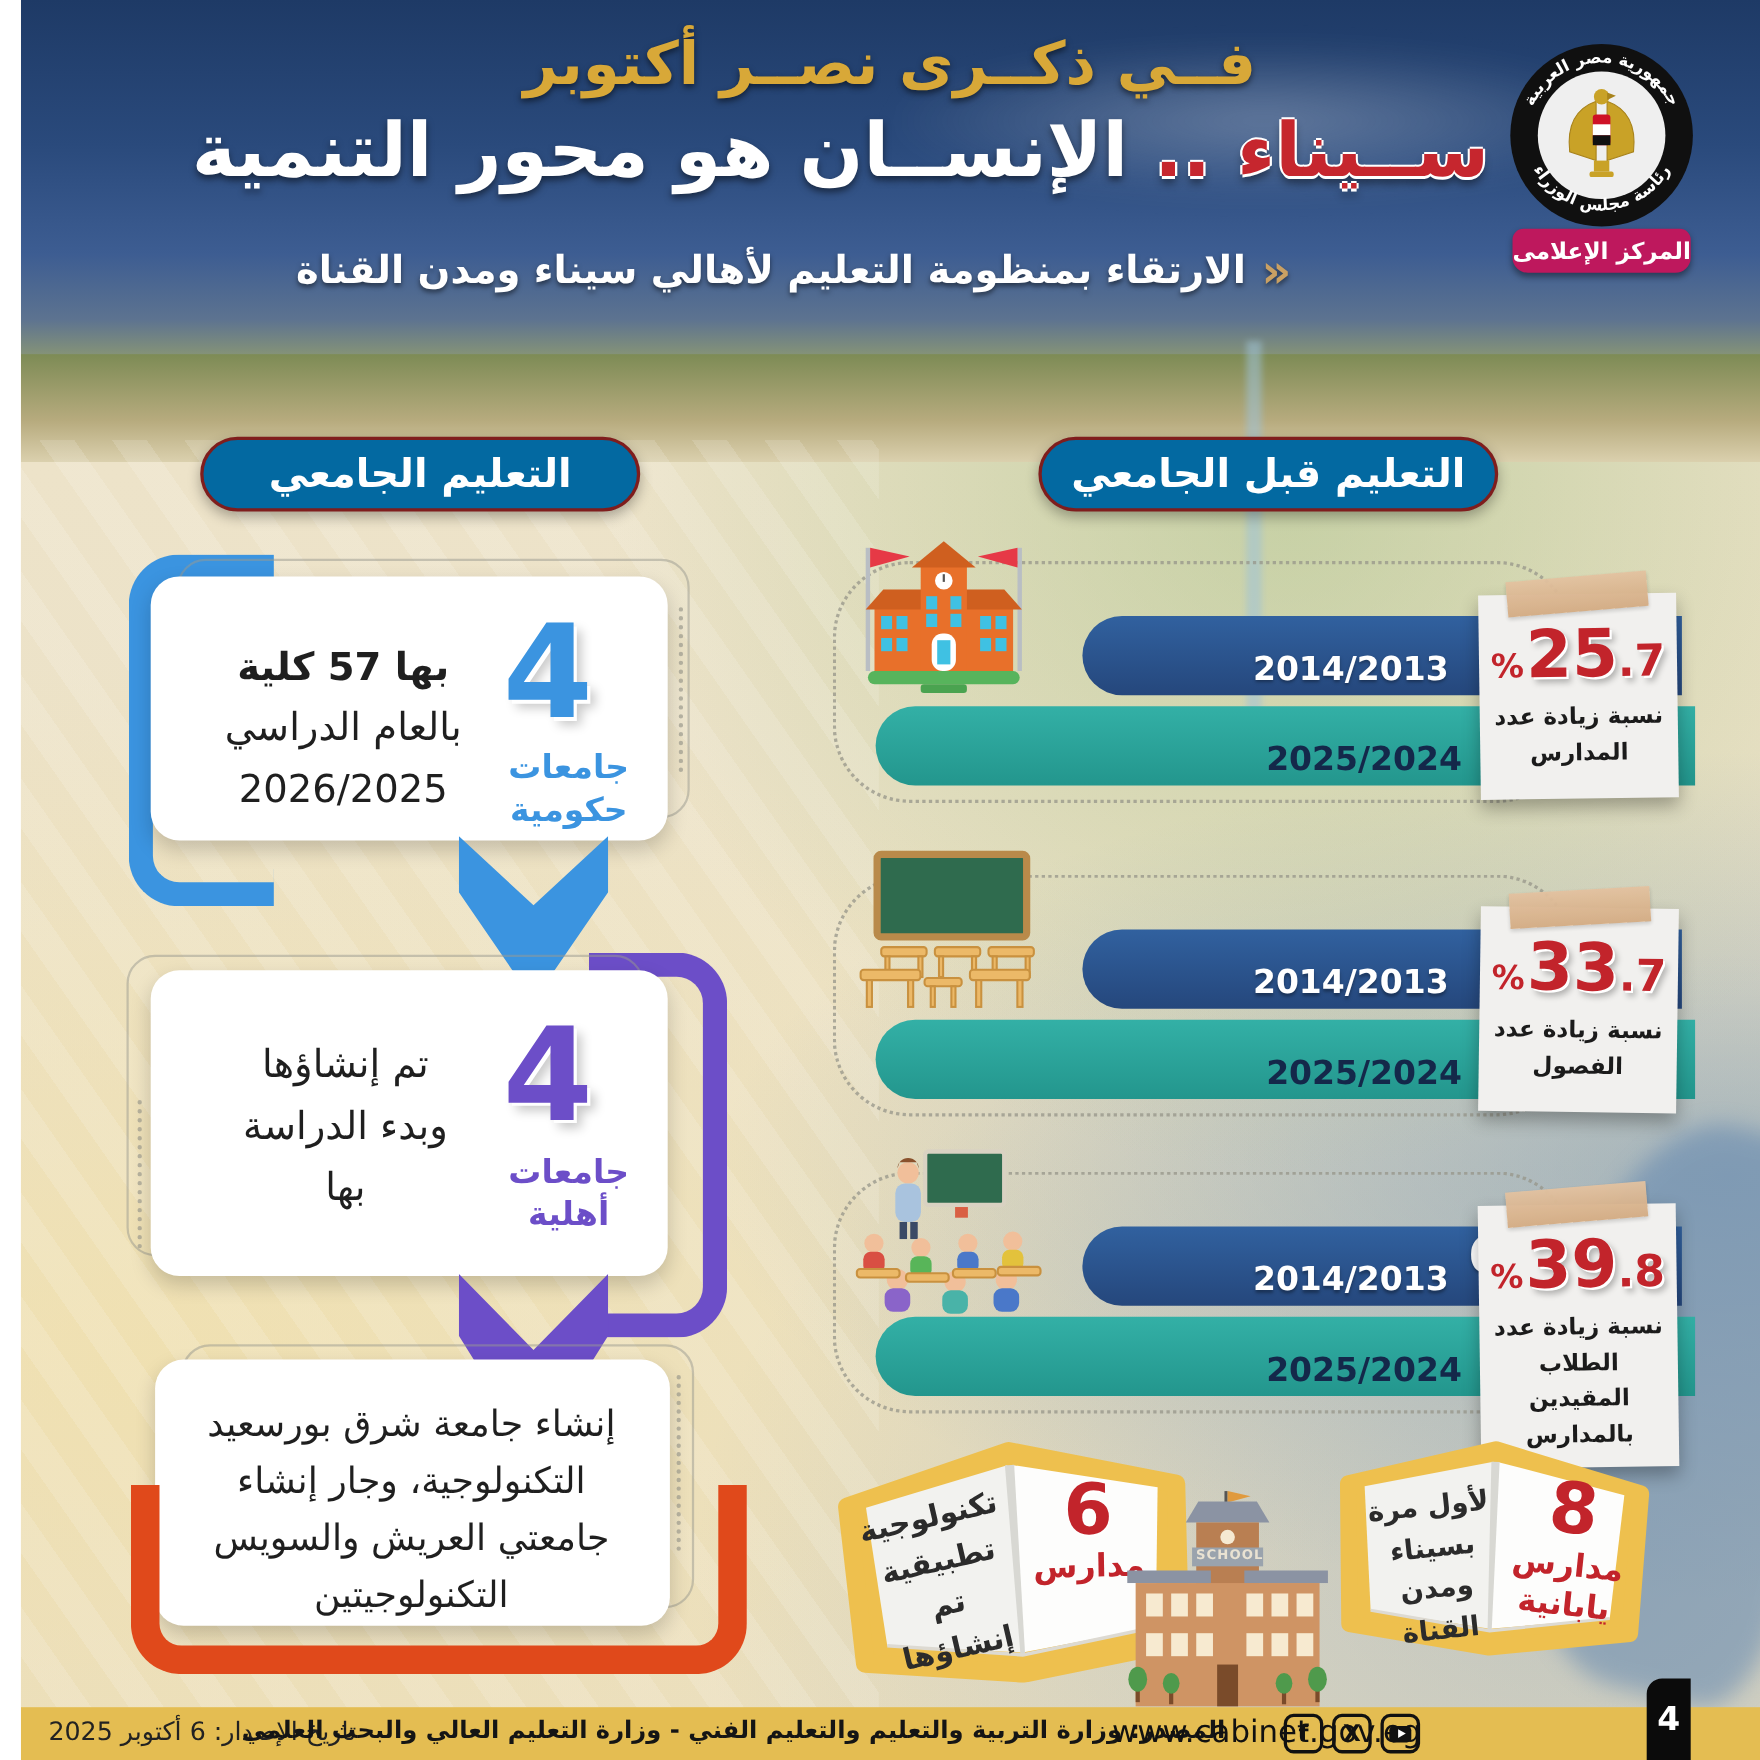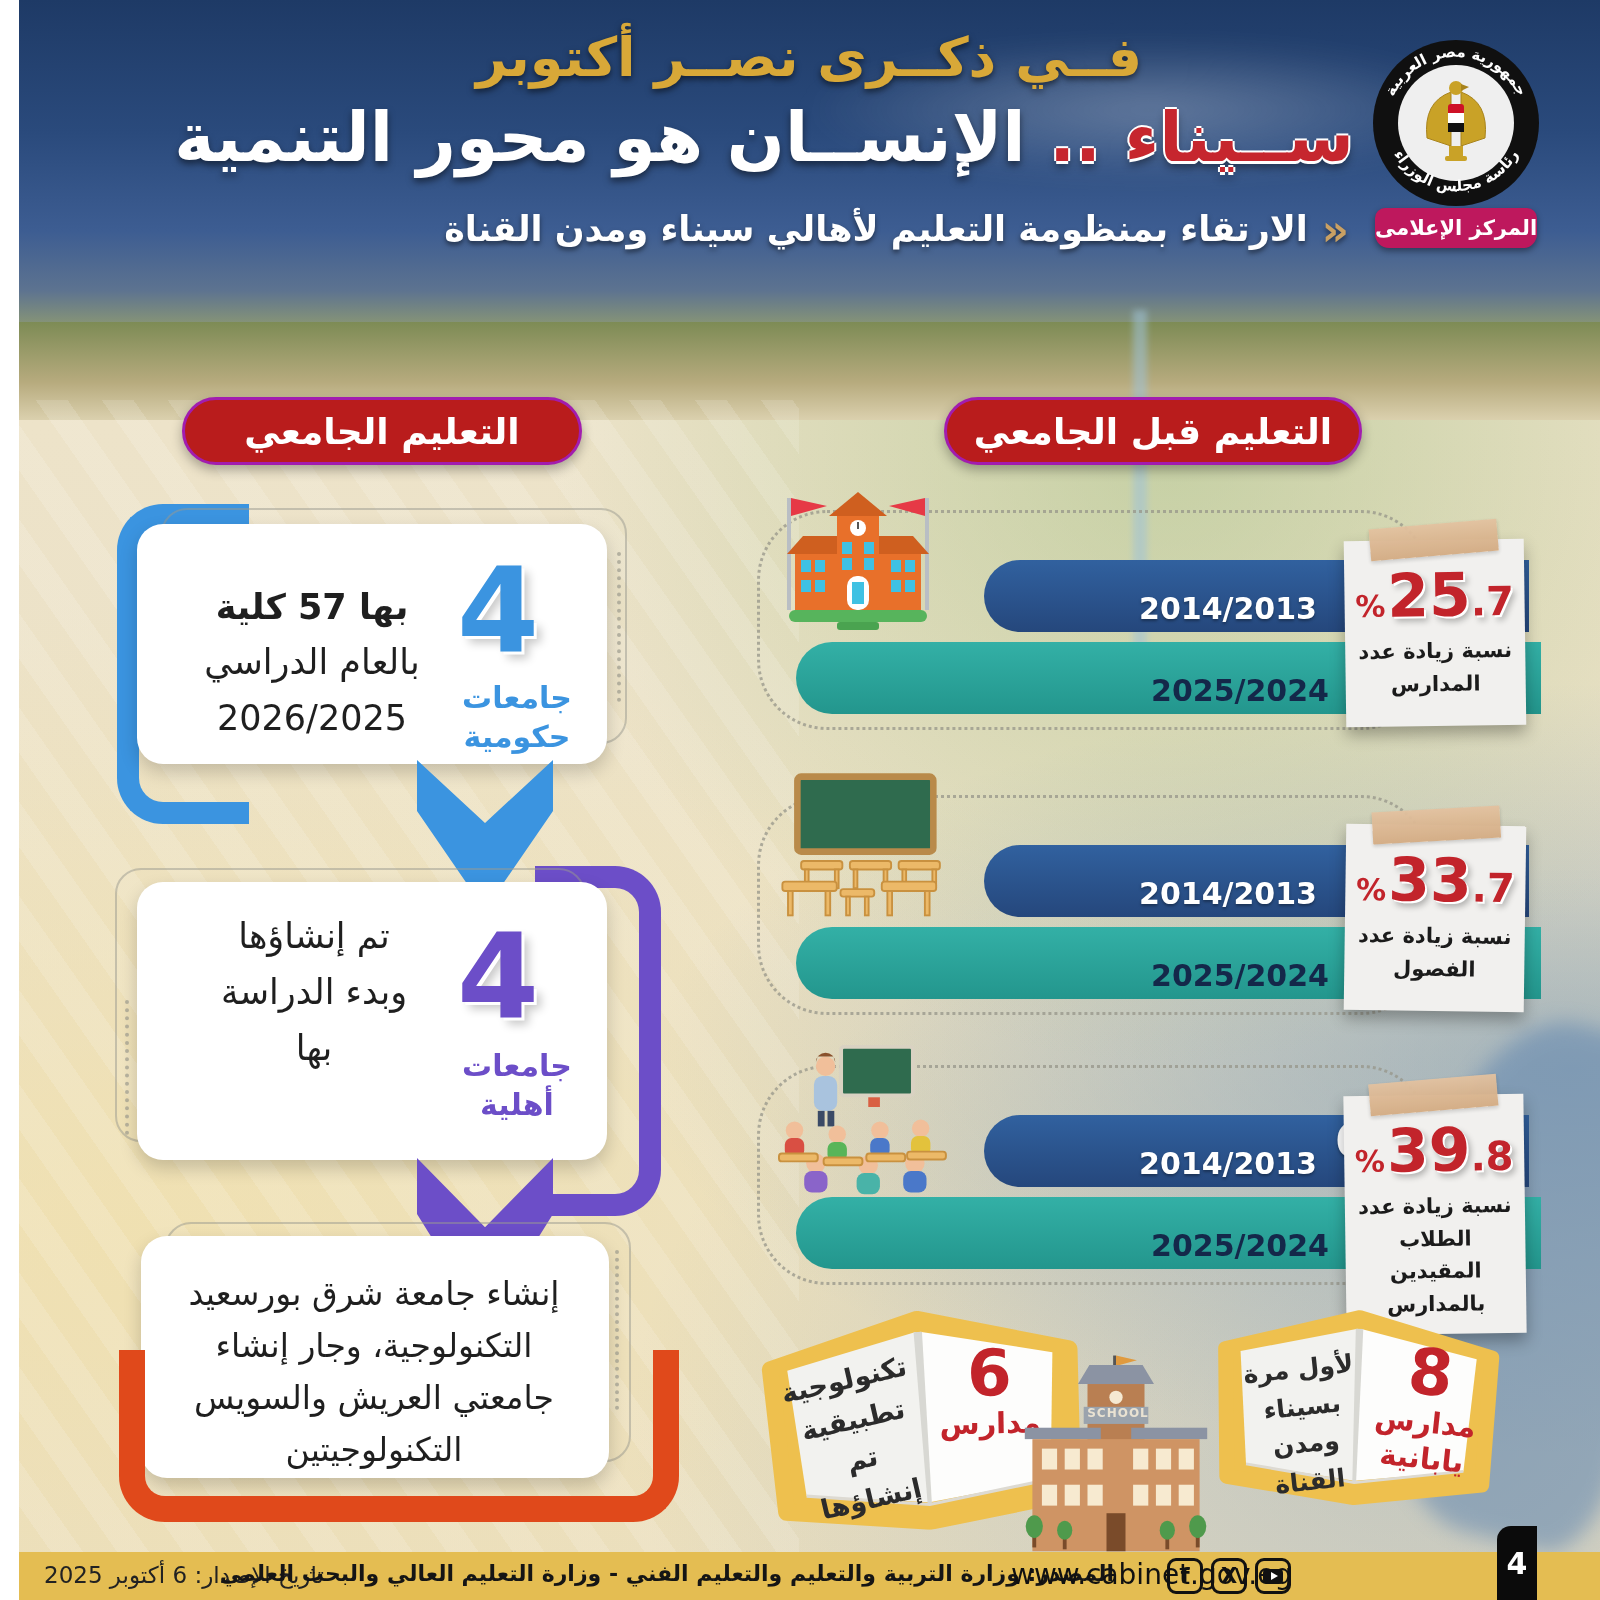--- a/index.html
+++ b/index.html
@@ -28,32 +28,32 @@
     opacity:.5;filter:blur(10px);border-radius:45% 30% 20% 50%;transform:rotate(14deg);}
 
   
   .kicker{position:absolute;left:200px;top:26px;width:1180px;text-align:center;color:#D8A838;
     font-size:54px;font-weight:bold;white-space:nowrap;text-shadow:0 3px 6px rgba(0,0,0,.55);}
   .main-title{position:absolute;left:80px;top:98px;width:1330px;text-align:center;font-size:68px;
     font-weight:bold;white-space:nowrap;direction:rtl;}
   .title-red{color:#C6262E;
     text-shadow:-2px 0 0 #fff,2px 0 0 #fff,0 -2px 0 #fff,0 3px 0 #fff,0 6px 8px rgba(0,0,0,.45);}
   .title-white{color:#fff;text-shadow:0 4px 7px rgba(0,0,0,.5);}
-  .subtitle{position:absolute;left:250px;top:206px;width:1080px;text-align:right;direction:rtl;
+  .subtitle{position:absolute;left:250px;top:222px;width:1080px;text-align:left;direction:rtl;
     color:#fff;font-size:35px;font-weight:bold;white-space:nowrap;text-shadow:0 3px 5px rgba(0,0,0,.5);}
   .subtitle .chev{color:#C9A063;font-size:42px;vertical-align:-4px;margin-left:14px;}
 
   
   .logo-wrap{position:absolute;left:1352px;top:38px;width:170px;height:218px;}
   .logo-ribbon{position:absolute;left:4px;top:170px;width:162px;height:40px;background:#be185d;
     border-radius:10px 10px 14px 14px;color:#fff;font-size:21px;font-weight:bold;display:flex;
     align-items:center;justify-content:center;white-space:nowrap;box-shadow:0 3px 6px rgba(0,0,0,.4);}
 
   
-  .pill{position:absolute;height:62px;background:#b91c1c;border:3px solid #a21caf;border-radius:34px;
+  .pill{position:absolute;height:62px;background:#0369a1;border:3px solid #7f1d1d;border-radius:34px;
     color:#fff;font-size:36px;font-weight:bold;display:flex;align-items:center;justify-content:center;
     box-shadow:0 5px 12px rgba(0,0,0,.3);white-space:nowrap;}
   .pill-left{left:163px;top:397px;width:394px;}
   .pill-right{left:925px;top:397px;width:412px;}
 
   
   .stat-group{position:absolute;left:730px;width:778px;height:280px;}
   .g1{top:480px;} .g2{top:765px;} .g3{top:1035px;}
   .dotted-frame{position:absolute;left:8px;top:30px;width:668px;height:214px;border:3px dotted #97968a;
     border-radius:70px;opacity:.75;}
@@ -96,21 +96,21 @@
     border-radius:46px 0 0 46px;}
   .bracket-purple{position:absolute;left:516px;top:866px;width:104px;height:306px;
     border-right:22px solid #6C4EC8;border-top:22px solid #6C4EC8;border-bottom:22px solid #6C4EC8;
     border-radius:0 46px 46px 0;}
   .bracket-orange{position:absolute;left:100px;top:1350px;width:508px;height:146px;
     border-left:26px solid #E0491B;border-right:26px solid #E0491B;border-bottom:26px solid #E0491B;
     border-radius:0 0 46px 46px;}
   .card-text{position:absolute;text-align:center;color:#1f1f1f;direction:rtl;}
   .t1{left:148px;top:580px;width:290px;font-size:35px;line-height:1.58;}
   .t1 .b{font-weight:bold;}
-  .t2{left:150px;top:908px;width:290px;font-size:35px;line-height:1.6;}
+  .t2{left:150px;top:940px;width:290px;font-size:35px;line-height:1.6;}
   .t3{left:150px;top:1268px;width:410px;font-size:33px;line-height:1.58;}
   .big-num{position:absolute;font-size:118px;font-weight:bold;line-height:1;
     text-shadow:3px 3px 0 #fff,7px 7px 10px rgba(0,0,0,.22);}
   .num-blue{left:438px;top:552px;color:#3B94E0;}
   .num-purple{left:438px;top:918px;color:#6C4EC8;}
   .num-label{position:absolute;font-size:30px;font-weight:bold;text-align:center;line-height:1.3;
     direction:rtl;width:140px;}
   .lab-blue{left:428px;top:678px;color:#3B94E0;}
   .lab-purple{left:428px;top:1046px;color:#6C4EC8;}
   .arrow{position:absolute;width:136px;height:150px;}

